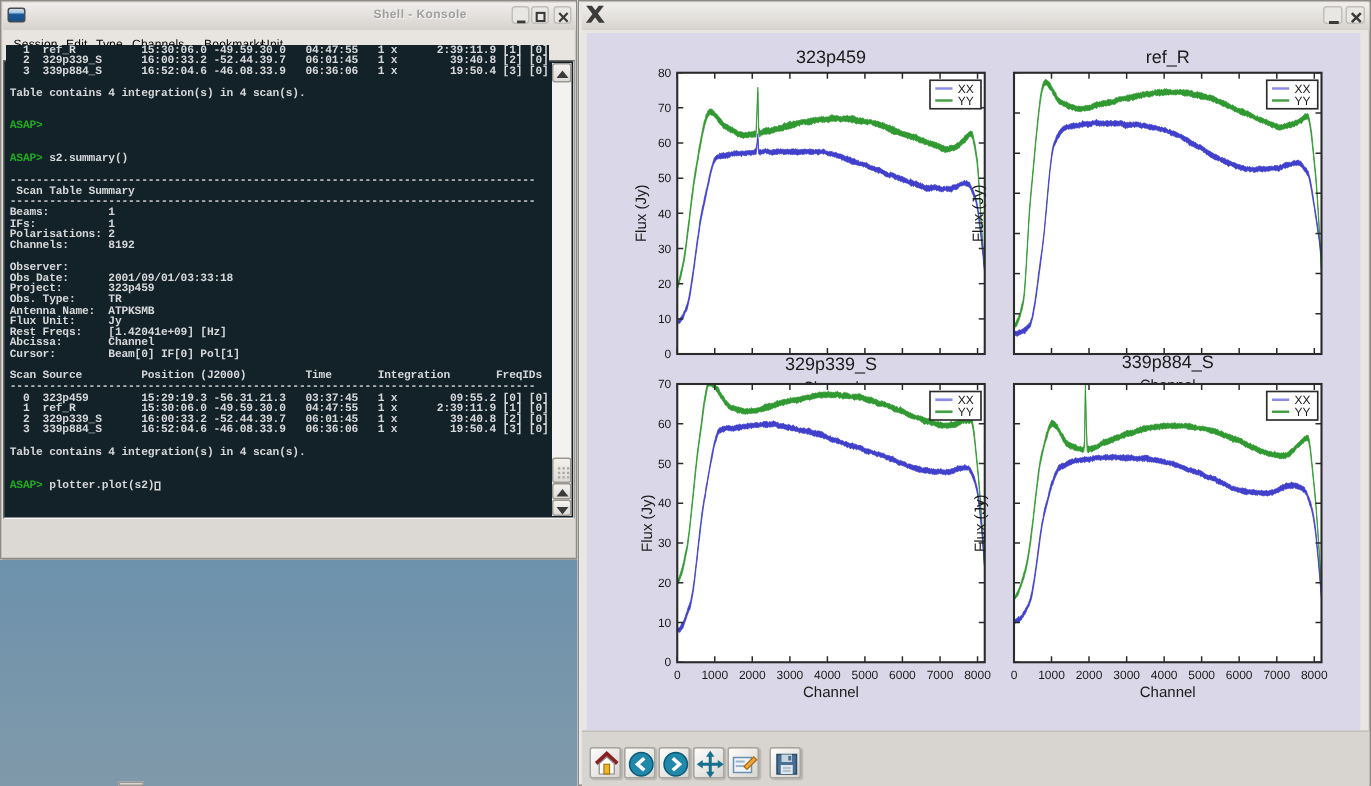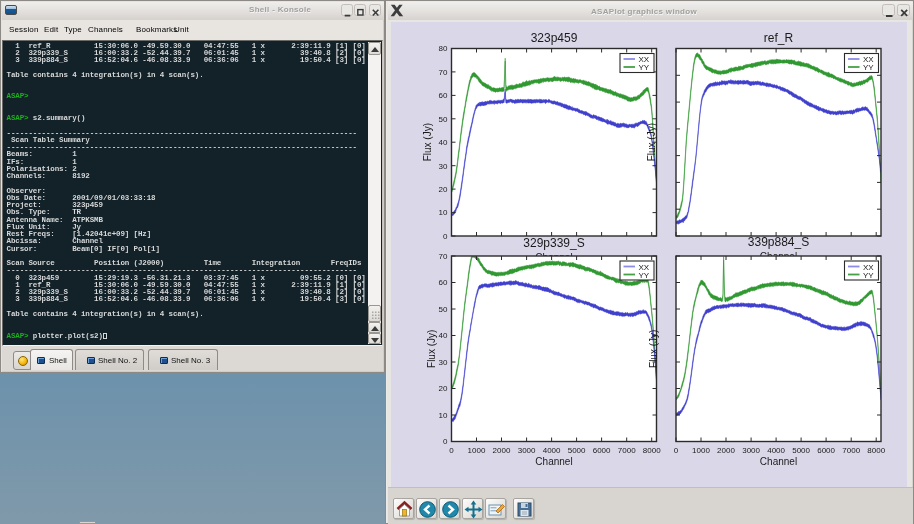--- a/index.html
+++ b/index.html
@@ -10,21 +10,21 @@
 #ktitle { left:1.5px; top:1.5px; width:382px; height:18.5px;
   background:linear-gradient(180deg,#efeeec 0%,#e3e0dd 50%,#d5d2ce 100%); }
 #kticon { left:5px; top:5px; width:12px; height:10px; background:linear-gradient(180deg,#cfe0ef 0%,#9bc0e0 35%,#1a5a9a 40%,#144f8c 100%); border:1px solid #4a4a4a; border-radius:2px; }
 #kttext { left:249px; top:5px; font-size:8px; font-weight:bold; color:#9f9f9f; text-shadow:0.5px 0.5px 0 #f8f7f6; letter-spacing:0.3px; }
 .tbtn { background:#e9e7e4; border:1px solid #c2bfba; border-radius:2.5px; }
 #kmenu { left:2px; top:20px; width:381px; height:20px; background:#e8e5e1; font-size:8px; color:#000; }
 #kmenu span { position:absolute; top:5px; letter-spacing:0.15px; }
 
 #kframe { left:2px; top:40px; width:381px; height:306px; background:#132129;
   border-top:1.5px solid #6a6a68; border-left:1.5px solid #6a6a68; border-bottom:1.5px solid #f5f4f2; border-right:1.5px solid #c5c2be; }
-#kterm { left:4px; top:42px; width:362px; height:302px; background:#132129; overflow:hidden;text-decoration:underline; }
+#kterm { left:4px; top:30px; width:362px; height:302px; background:#132129; overflow:hidden;text-decoration:underline; }
 #kpre { position:absolute; left:2.5px; top:0.5px; font-family:"Liberation Mono",monospace; font-size:7.5px; font-weight:bold; line-height:7.25px;
   letter-spacing:-0.12px; color:#d6d8d8; white-space:pre; }
 #kpre .gp { color:#1fae1f;margin-top:10px; }
 #kpre .cur { display:inline-block; width:4px; height:6.5px; border:1px solid #d6d8d8; vertical-align:-1px; }
 
 #ksb { left:367.5px; top:42px; width:13px; height:302px; background:#f3f2f0; }
 .sbtn { position:absolute; left:0; width:13px; background:linear-gradient(180deg,#f3f2f0,#dedbd7); border:1px solid #9a9792; border-radius:2px; }
 .ar { position:absolute; left:2.5px; width:0; height:0; }
 #ksb-thumb { position:absolute; left:0px; top:263px; width:13px; height:17px; background:linear-gradient(180deg,#f2f1ee,#dcd9d5); border:1px solid #9a9792; border-radius:2px; }
 
@@ -91,40 +91,22 @@
             <rect x="9" y="11.5" width="1.5" height="1.5"></rect>
     </g>
         </svg></div>
     <div class="sbtn" style="top:280px; height:11px;">
         <div class="ar" style="top:3px; border-left:4px solid transparent; border-right:4px solid transparent; border-bottom:5px solid #3a3a3a;"></div>
       </div>
     <div class="sbtn" style="top:291px; height:11px;">
         <div class="ar" style="top:3.5px; border-left:4px solid transparent; border-right:4px solid transparent; border-top:5px solid #3a3a3a;"></div>
       </div>
   </div>
-  <div class="abs" id="ktabs">
-    <div id="knew">
-        <div class="ball"></div>
-      </div>
-    <div class="ktab active" style="left:28px; width:43px;">
-        <div class="ticon" style="left:5.5px;"></div>
-        <div class="tlbl" style="left:18px;">Shell</div>
-      </div>
-    <div class="ktab" style="left:73px; width:69px;">
-        <div class="ticon" style="left:11px;"></div>
-        <div class="tlbl" style="left:22px;">Shell No. 2</div>
-      </div>
-    <div class="ktab" style="left:146px; width:70px;">
-        <div class="ticon" style="left:11px;"></div>
-        <div class="tlbl" style="left:22px;">Shell No. 3</div>
-      </div>
-  </div>
   <div class="abs" id="pw"></div>
   <div class="abs" id="ptitle"></div>
-  <div class="abs" id="pttext">ASAPlot graphics window</div>
   <div class="abs" id="pxlogo"><svg width="14" height="13">
         <path d="M0.8 0.8 L4.6 0.8 L13.2 12.2 L9.4 12.2 Z" fill="#3d3d3d"></path>
         <path d="M12.6 0.8 L9.2 0.8 L0.6 12.2 L4.0 12.2 Z" fill="#3d3d3d"></path>
       </svg></div>
   <div class="abs tbtn" style="left:881.5px; top:3.5px; width:13px; height:12.5px;"><svg width="13" height="12">
         <line x1="3" y1="9" x2="9.5" y2="9" stroke="#3a3a3a" stroke-width="2"></line>
       </svg></div>
   <div class="abs tbtn" style="left:897px; top:3.5px; width:13px; height:12.5px;"><svg width="13" height="12">
         <path d="M3.2 2.8 L9.2 8.8 M9.2 2.8 L3.2 8.8" stroke="#3a3a3a" stroke-width="1.7"></path>
       </svg></div>

